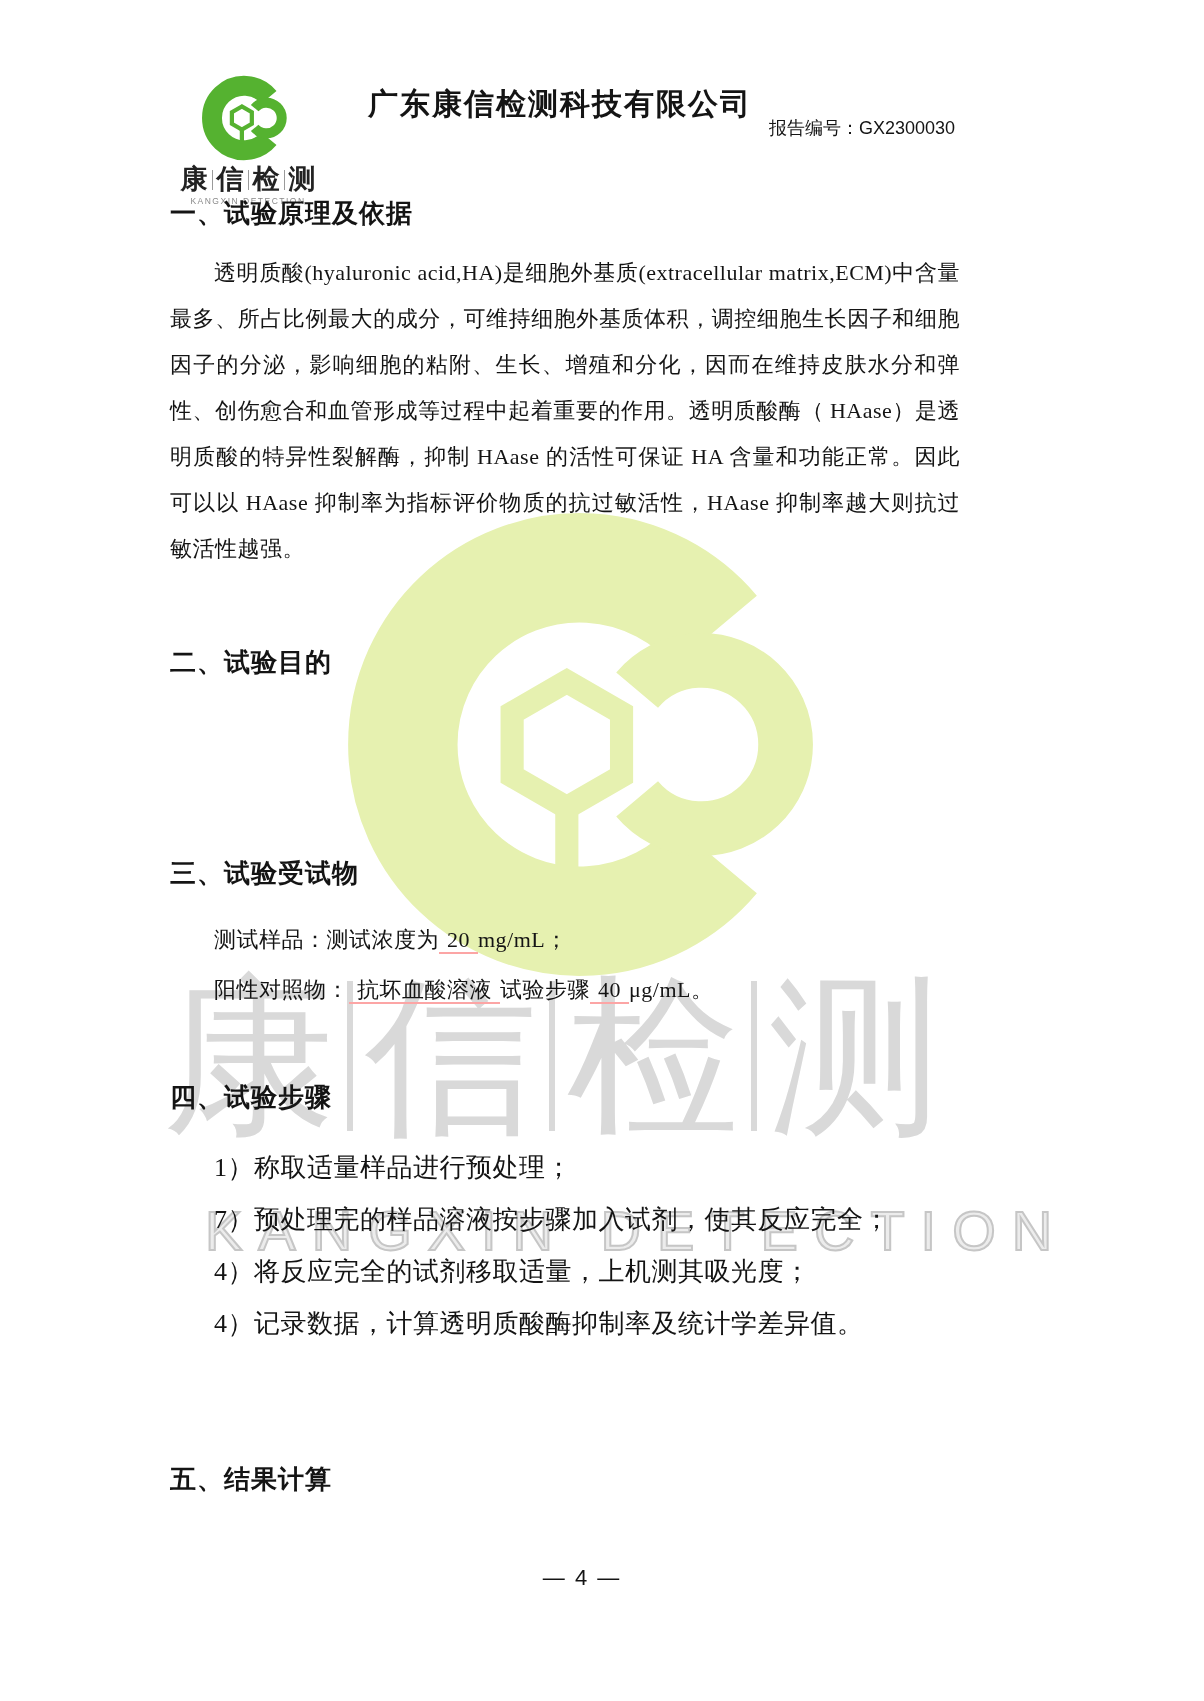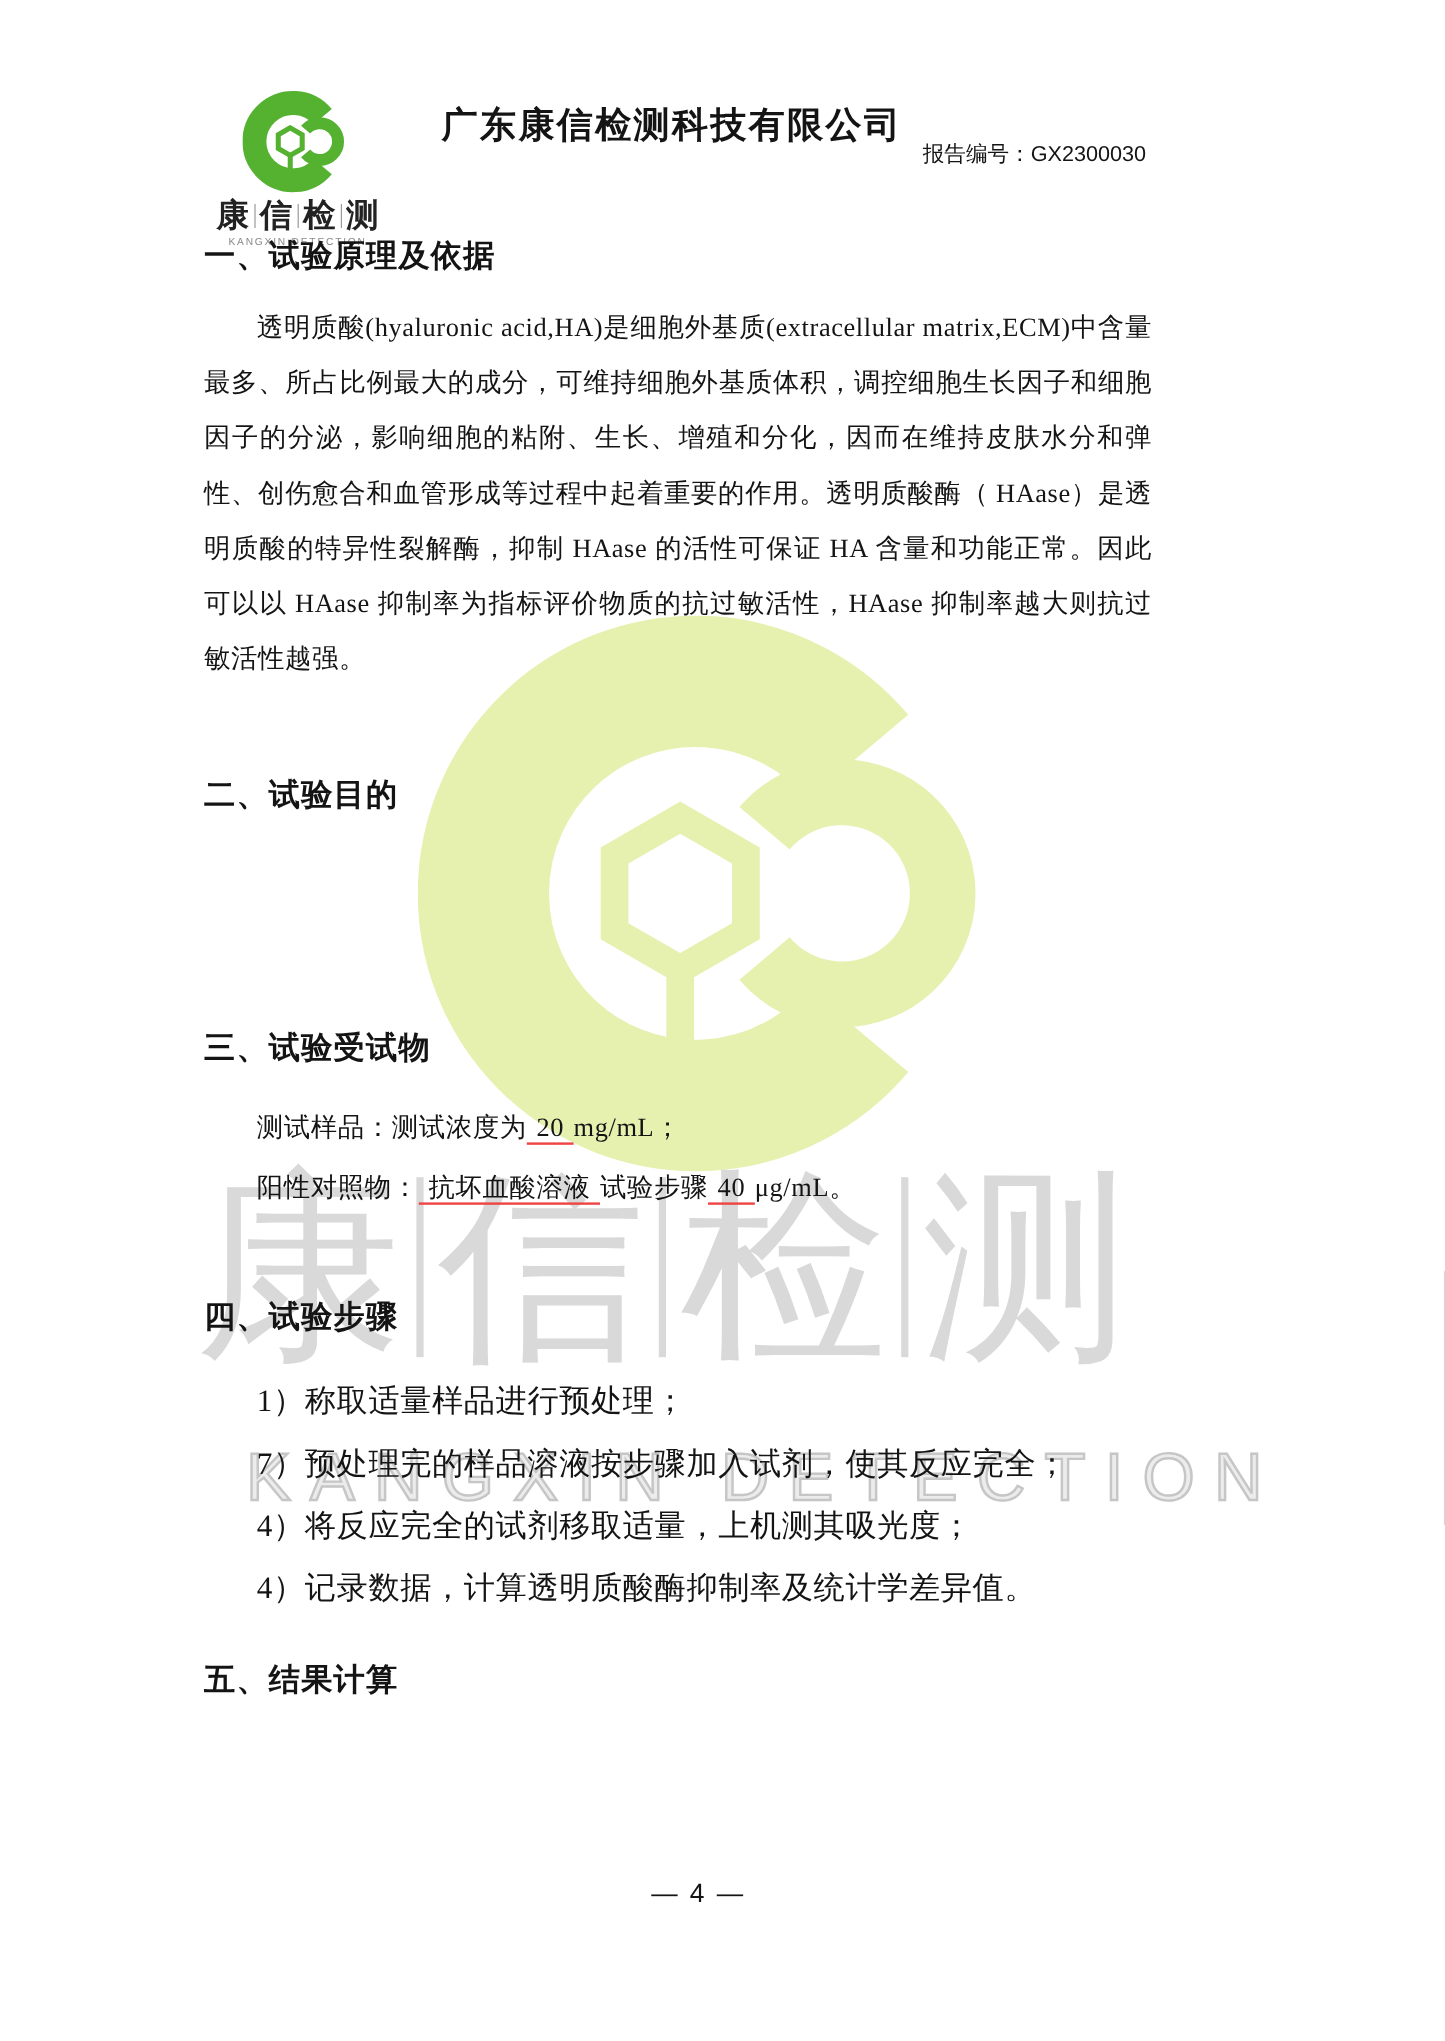--- a/index.html
+++ b/index.html
@@ -52,21 +52,21 @@
   .report-no .val { font-family:"Liberation Sans","DejaVu Sans",sans-serif; }
   
   .h2 { left:170px; font-size:26px; font-weight:bold; letter-spacing:1px; white-space:nowrap; }
   .para {
     left:170px; width:790px; font-size:22px; text-align:justify;
     text-indent:2em; letter-spacing:0.5px;
   }
   .sec1-body { top:250px; line-height:46px; }
   .sec2-body { top:706px; line-height:47px; }
   .sec3-line { left:214px; font-size:22px; white-space:nowrap; letter-spacing:0.5px; }
-  .u { border-bottom:2px solid #ef4444; padding:0 8px; }
+  .u { border-bottom:2px solid #fca5a5; padding:0 8px; }
   .steps { left:214px; top:1142px; width:746px; font-size:26px; line-height:52px; letter-spacing:0.5px; }
   .sec5-body { top:1440px; line-height:48px; }
   .footer {
     left:0; right:40px; top:1565px; text-align:center;
     font-size:22px; letter-spacing:2px; font-family:"Liberation Sans","DejaVu Sans",sans-serif;
   }
   .hidden-defs { position:absolute; width:0; height:0; overflow:hidden; }
 </style>
 </head>
 <body>
@@ -138,17 +138,17 @@
   </div>
 
   <div class="layer h2" style="top:1080px">四、试验步骤</div>
   <div class="layer steps">
     <div>1）称取适量样品进行预处理；</div>
     <div>7）预处理完的样品溶液按步骤加入试剂，使其反应完全；</div>
     <div>4）将反应完全的试剂移取适量，上机测其吸光度；</div>
     <div>4）记录数据，计算透明质酸酶抑制率及统计学差异值。</div>
   </div>
 
-  <div class="layer h2" style="top:1382px">五、结果计算</div>
+  <div class="layer h2" style="top:1462px">五、结果计算</div>
 
   <div class="layer footer">— 4 —</div>
 
 </div>
 
 </body></html>

